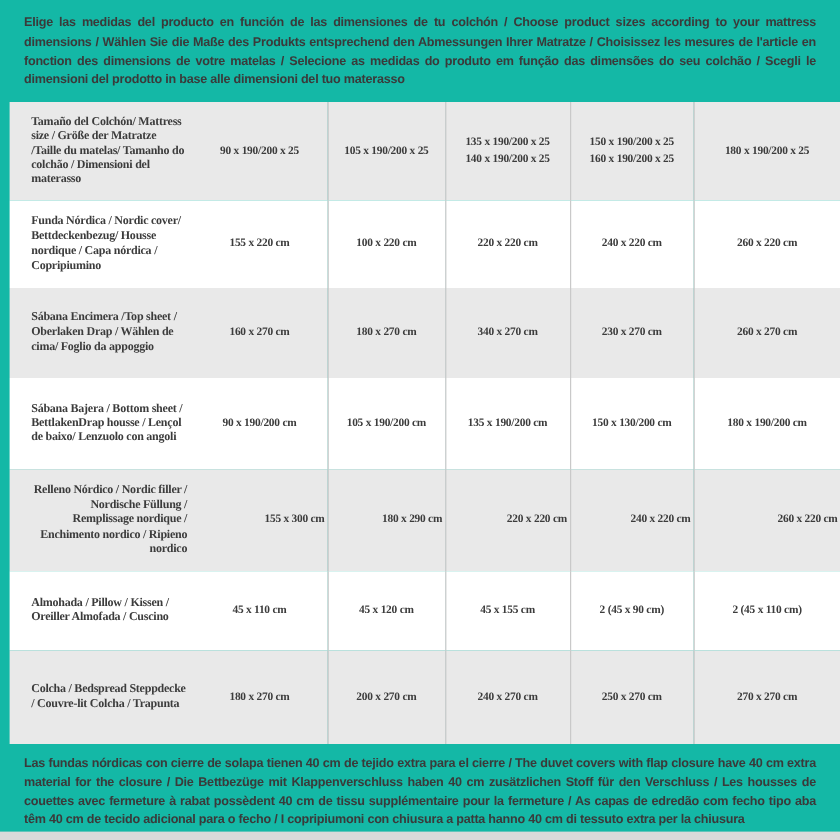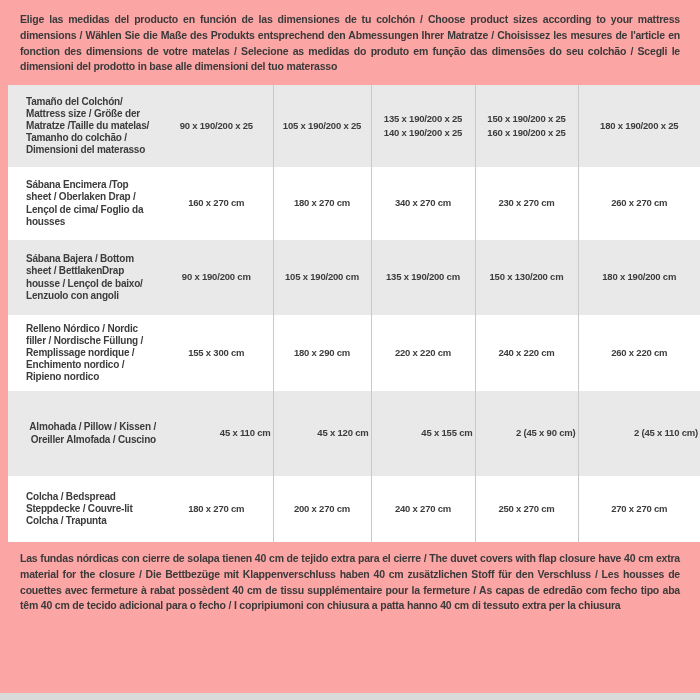--- a/index.html
+++ b/index.html
@@ -1,19 +1,19 @@
 <!DOCTYPE html>
 <html><head>
 <meta charset="utf-8">
 <style>
   html,body{margin:0;padding:0;background:#fff;}
   .page{
     position:relative;
     width:700px;height:700px;
-    background:#fca5a5;
+    background:#14b8a6;
     font-family:"Liberation Sans", sans-serif;
     color:#3c3c3c;
     overflow:hidden;
   }
   .intro{
     margin:12px 20px 0 20px;
     font-size:10.5px;
     font-weight:bold;
     line-height:1.5;
     letter-spacing:-0.2px;
@@ -23,20 +23,21 @@
   table.size-table{
     border-collapse:collapse;
     table-layout:fixed;
     width:692px;
     margin:10px 0 0 8px;
   }
   table.size-table td{
     vertical-align:middle;
     font-weight:bold;
     color:#3c3c3c;
+    font-family:Liberation Serif, serif;
   }
   
   tbody tr:nth-child(odd) td{background:#e9e9e9;}
   tbody tr:nth-child(even) td{background:#ffffff;}
   
   td:nth-child(n+3){border-left:1px solid #c9c9c9;}
   td.lbl{
     padding:4px 4px 4px 18px;
     font-size:10px;
     line-height:1.22;
@@ -97,21 +98,29 @@
         <td class="lbl">Tamaño del Colchón/ Mattress size / Größe der Matratze /Taille du matelas/ Tamanho do colchão / Dimensioni del materasso</td>
         <td class="val">90 x 190/200 x 25</td>
         <td class="val">105 x 190/200 x 25</td>
         <td class="val">135 x 190/200 x 25
 140 x 190/200 x 25</td>
         <td class="val">150 x 190/200 x 25
 160 x 190/200 x 25</td>
         <td class="val">180 x 190/200 x 25</td>
       </tr>
       <tr>
-        <td class="lbl">Sábana Encimera /Top sheet / Oberlaken Drap / Lençol de cima/ Foglio da housses</td>
+        <td class="lbl">Funda Nórdica / Nordic cover/ Bettdeckenbezug/ Housse nordique / Capa nórdica / Copripiumino</td>
+        <td class="val">155 x 220 cm</td>
+        <td class="val">100 x 220 cm</td>
+        <td class="val">220 x 220 cm</td>
+        <td class="val">240 x 220 cm</td>
+        <td class="val">260 x 220 cm</td>
+      </tr>
+      <tr>
+        <td class="lbl">Sábana Encimera /Top sheet / Oberlaken Drap / Wählen de cima/ Foglio da appoggio</td>
         <td class="val">160 x 270 cm</td>
         <td class="val">180 x 270 cm</td>
         <td class="val">340 x 270 cm</td>
         <td class="val">230 x 270 cm</td>
         <td class="val">260 x 270 cm</td>
       </tr>
       <tr>
         <td class="lbl">Sábana Bajera / Bottom sheet / BettlakenDrap housse / Lençol de baixo/ Lenzuolo con angoli</td>
         <td class="val">90 x 190/200 cm</td>
         <td class="val">105 x 190/200 cm</td>

